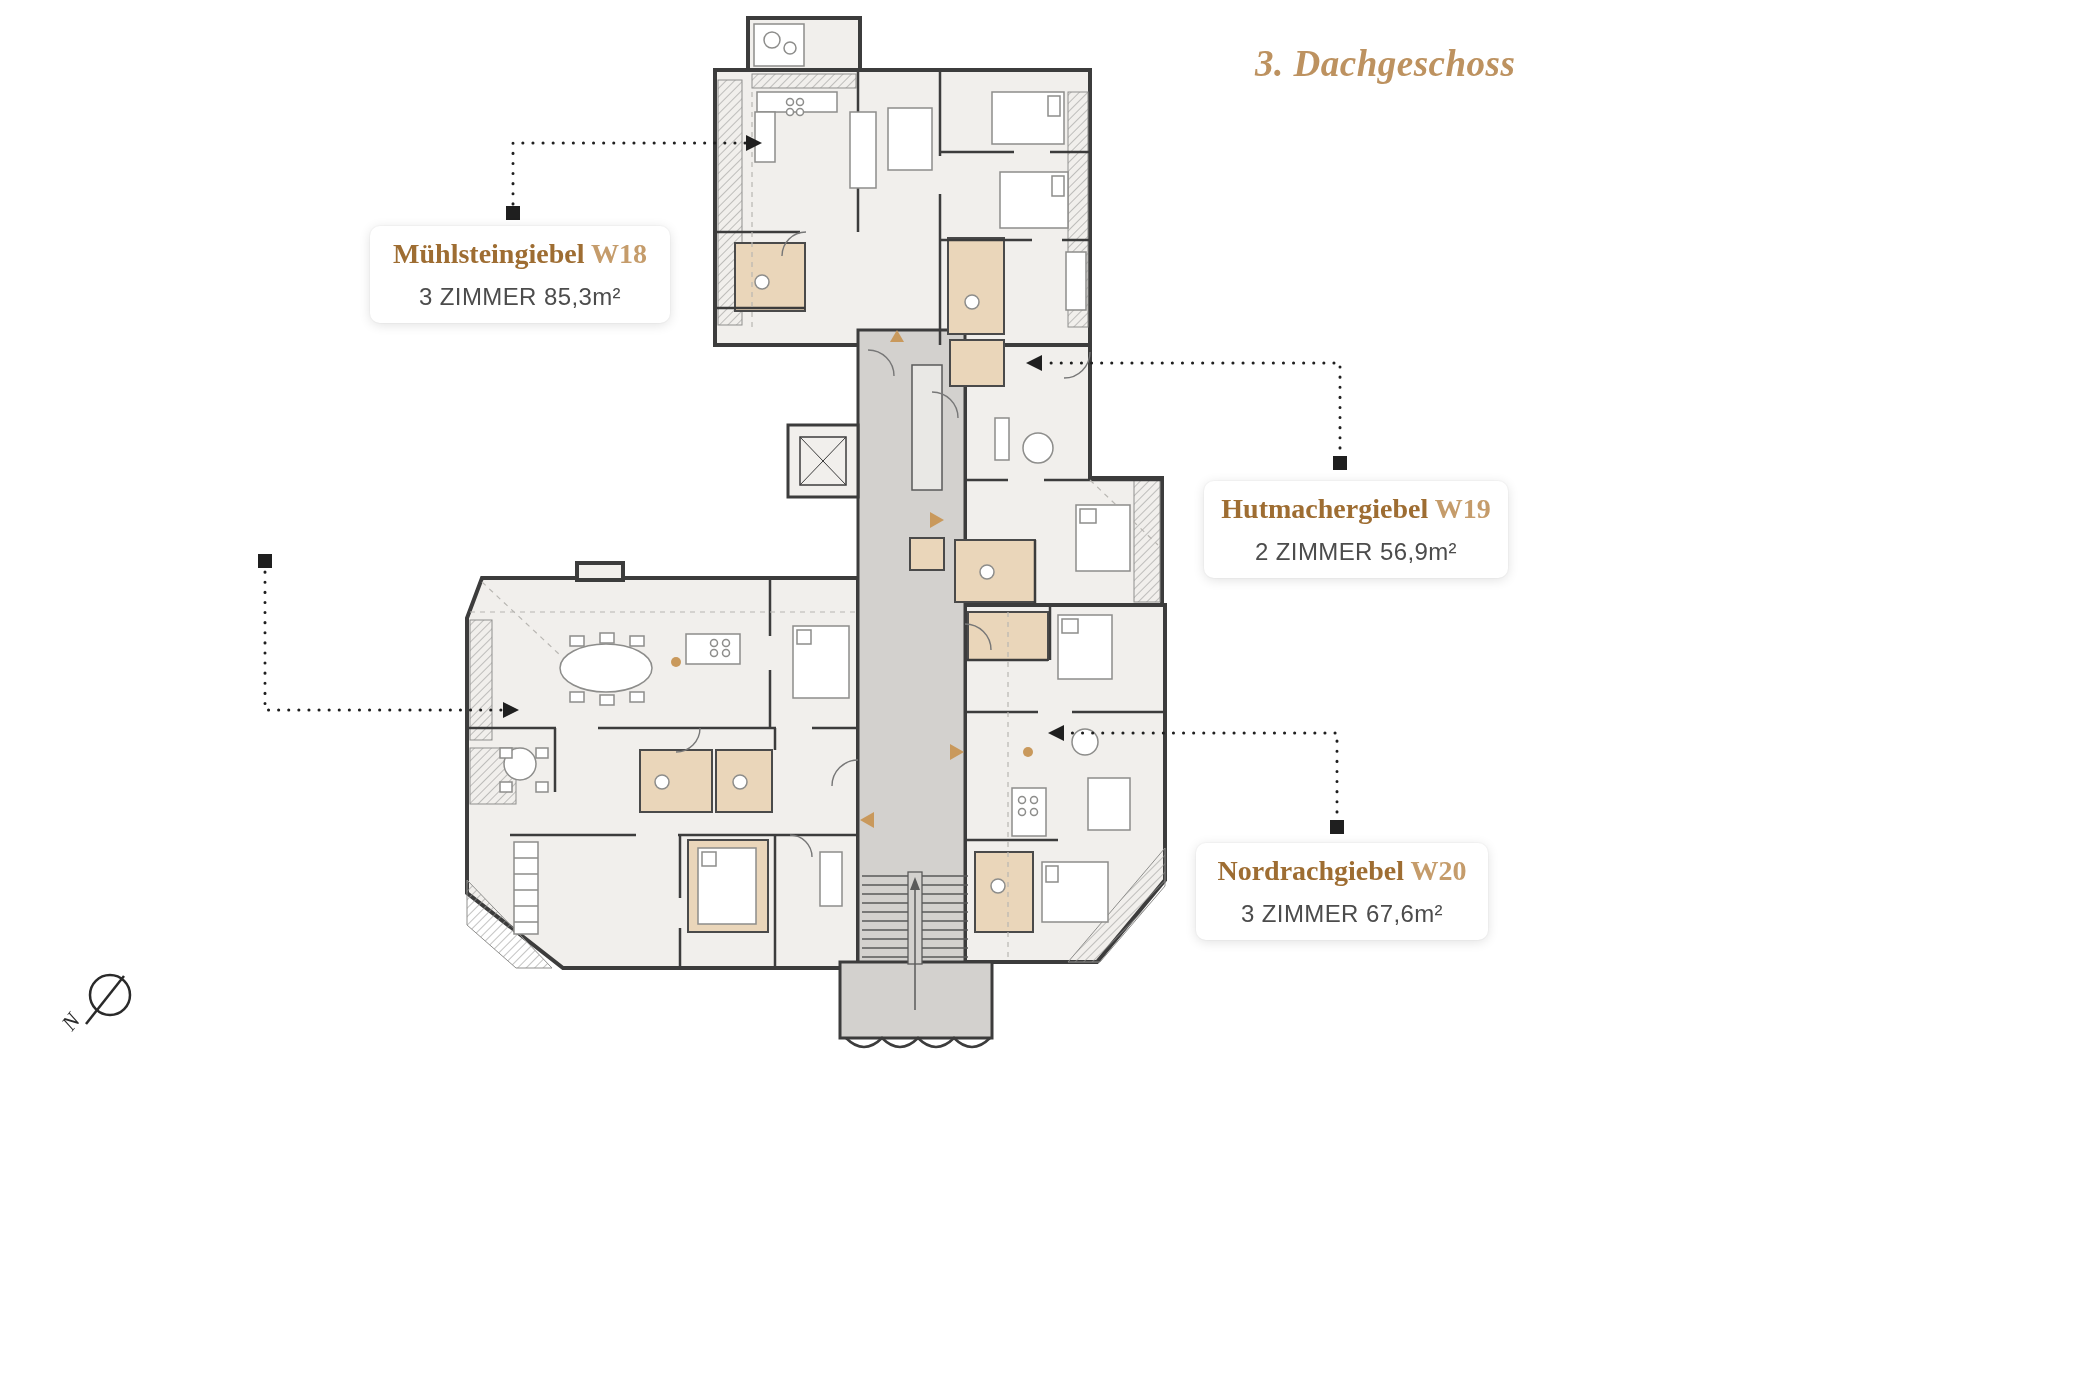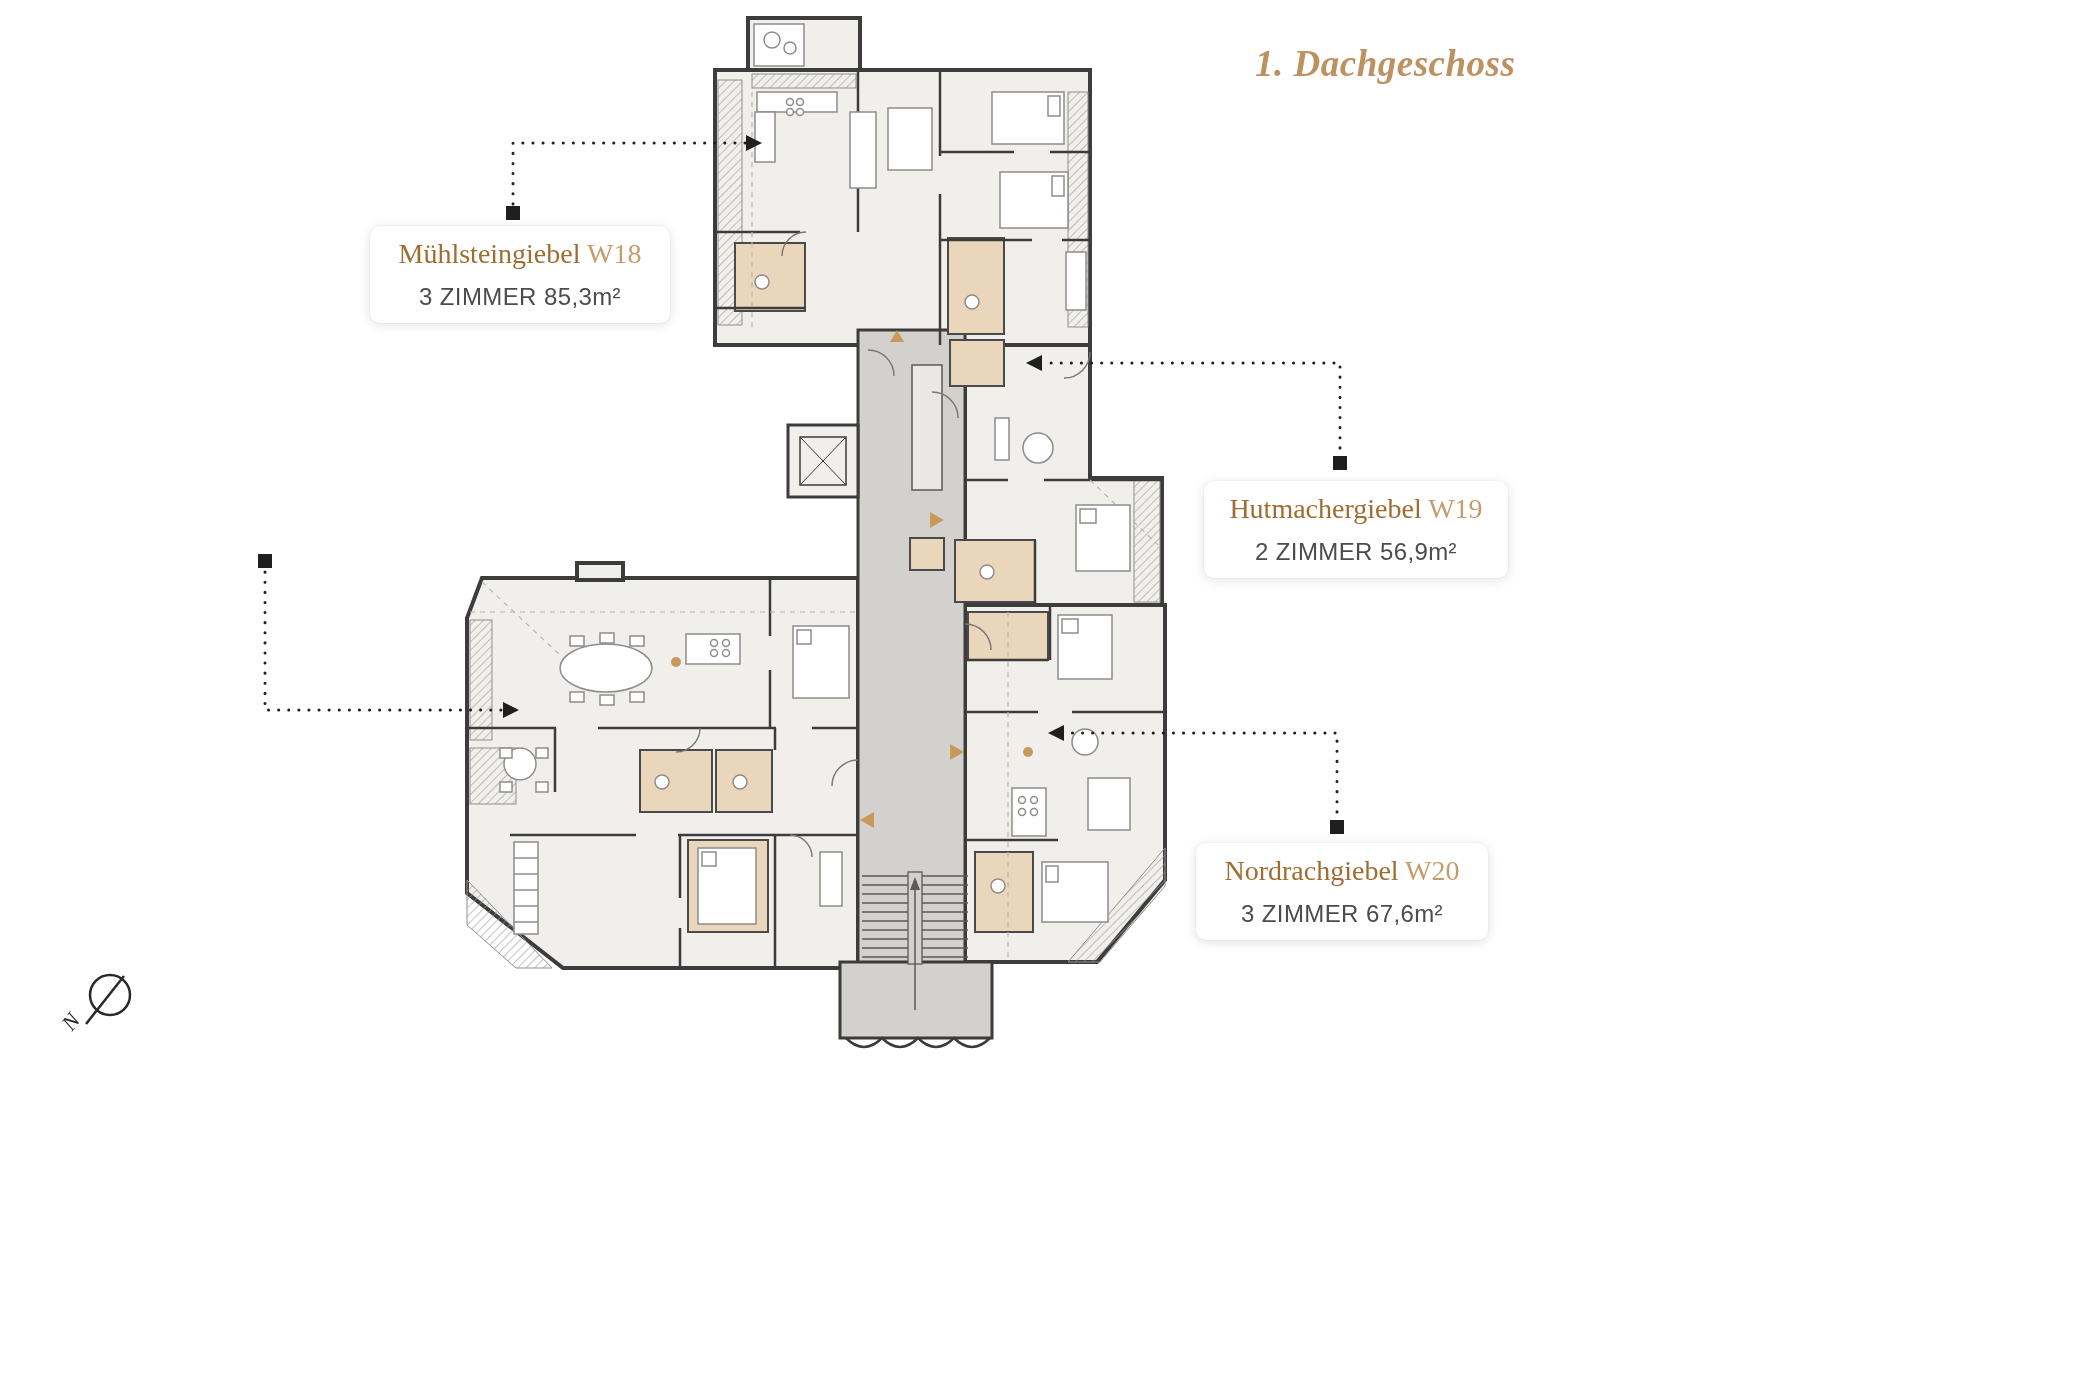--- a/index.html
+++ b/index.html
@@ -5,21 +5,21 @@
   html,body{margin:0;padding:0;background:#ffffff;}
   .stage{position:relative;width:2100px;height:1400px;background:#ffffff;overflow:hidden;
          font-family:"Liberation Sans",sans-serif;}
   .plan-svg{position:absolute;left:0;top:0;}
   .plan-title{position:absolute;left:1255px;top:42px;
               font-family:"Liberation Serif",serif;font-style:italic;font-weight:bold;
               font-size:37px;color:#bd9260;letter-spacing:0.5px;white-space:nowrap;}
   .label-card{position:absolute;background:#ffffff;border-radius:10px;
               box-shadow:0 2px 12px rgba(0,0,0,0.12), 0 0 0 1px rgba(0,0,0,0.02);
               padding:10px 10px 12px 10px;text-align:center;box-sizing:border-box;}
-  .apt-title{font-family:"Liberation Serif",serif;font-weight:normal;font-size:28px;
+  .apt-title{font-family:"Liberation Serif",serif;font-weight:bold;font-size:28px;
              color:#9e6d32;white-space:nowrap;line-height:1.25;}
   .apt-unit{color:#c59c6b;}
   .apt-details{font-size:24px;color:#4c4c4c;letter-spacing:0.4px;margin-top:12px;white-space:nowrap;}
 </style>
 </head>
 <body>
 
 <div class="stage">
 
   <svg class="plan-svg" width="2100" height="1400" viewBox="0 0 2100 1400" aria-hidden="true">
@@ -204,21 +204,21 @@
       <polygon points="1064,725 1064,741 1048,733"></polygon>
     </g>
 
     <g fill="none" stroke="#2a2a2a" stroke-width="2.5">
       <circle cx="110" cy="995" r="20"></circle>
       <path d="M124,976 L86,1024"></path>
       <text x="72" y="1032" transform="rotate(-52 72 1032)" fill="#2a2a2a" stroke="none" font-family="Liberation Serif, serif" font-style="italic" font-size="22">N</text>
     </g>
   </svg>
 
-  <div class="plan-title">1. Dachgeschoss</div>
+  <div class="plan-title">3. Dachgeschoss</div>
 
   <div class="label-card" style="left:370px;top:226px;width:300px">
     <div class="apt-title">
       <span>Mühlsteingiebel</span>
       <span class="apt-unit">W18</span>
     </div>
     <div class="apt-details">3 ZIMMER 85,3m²</div>
   </div>
 
 

